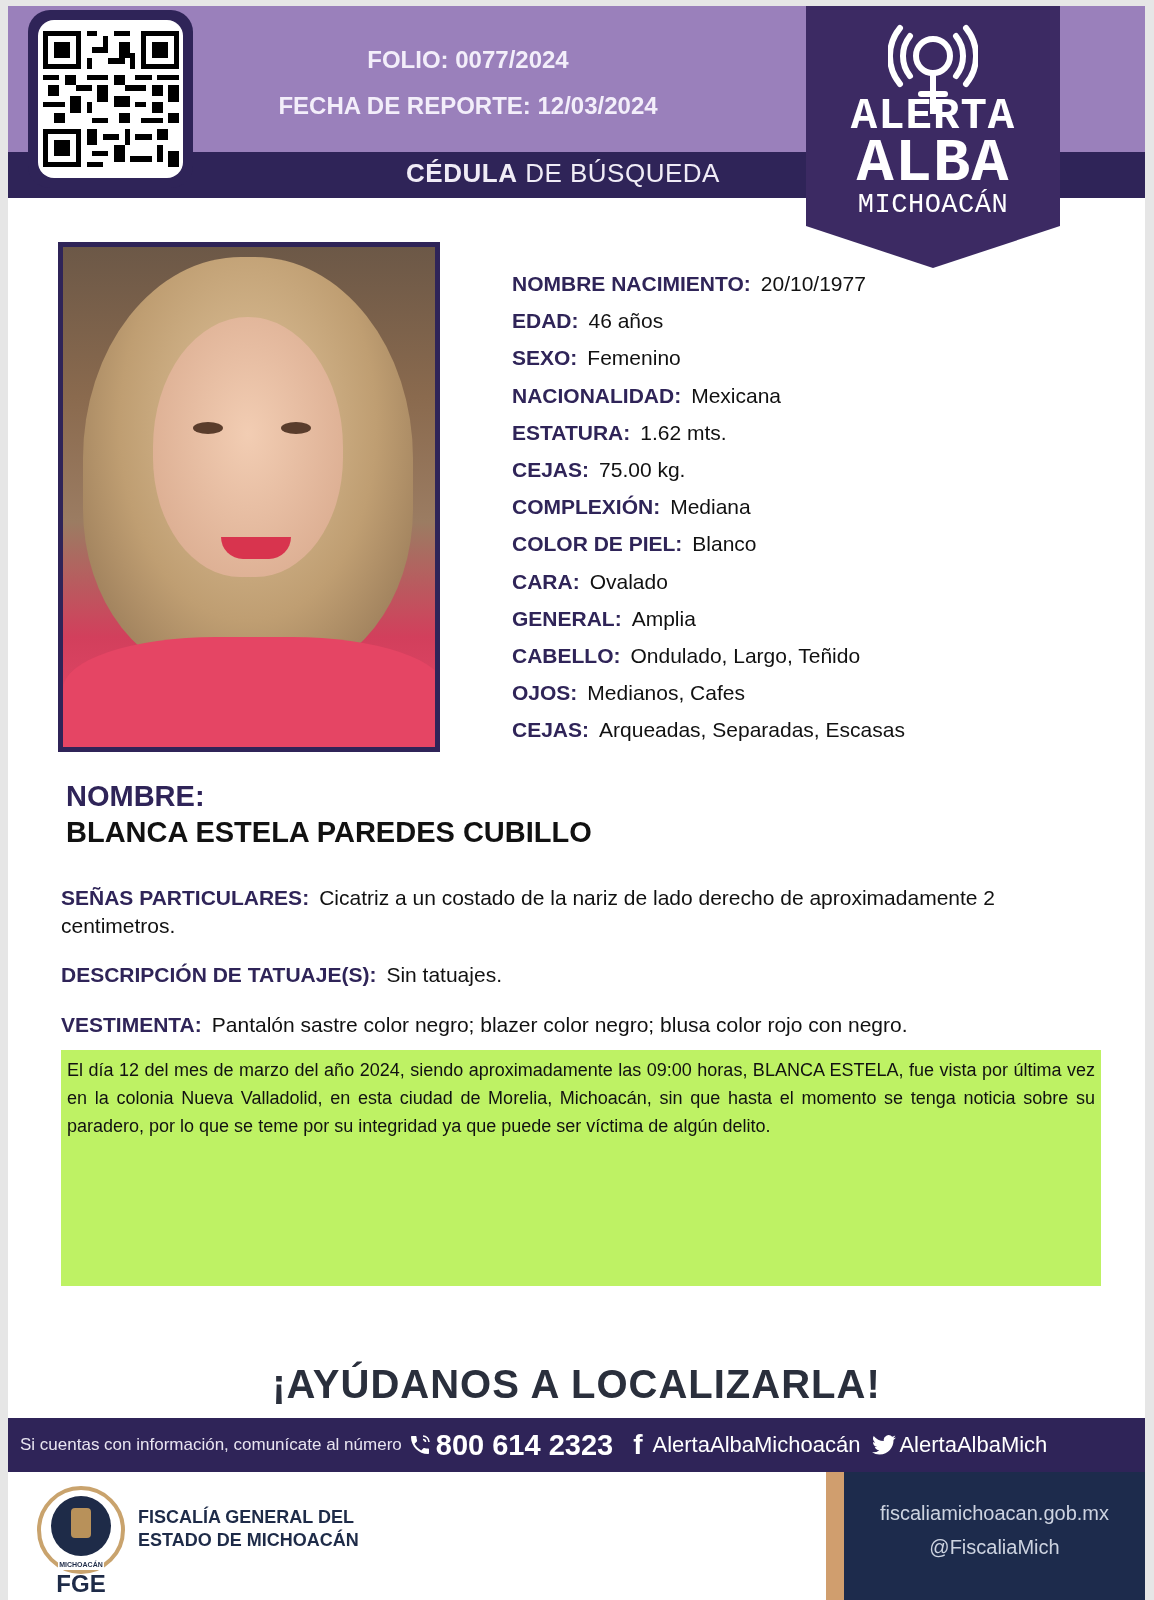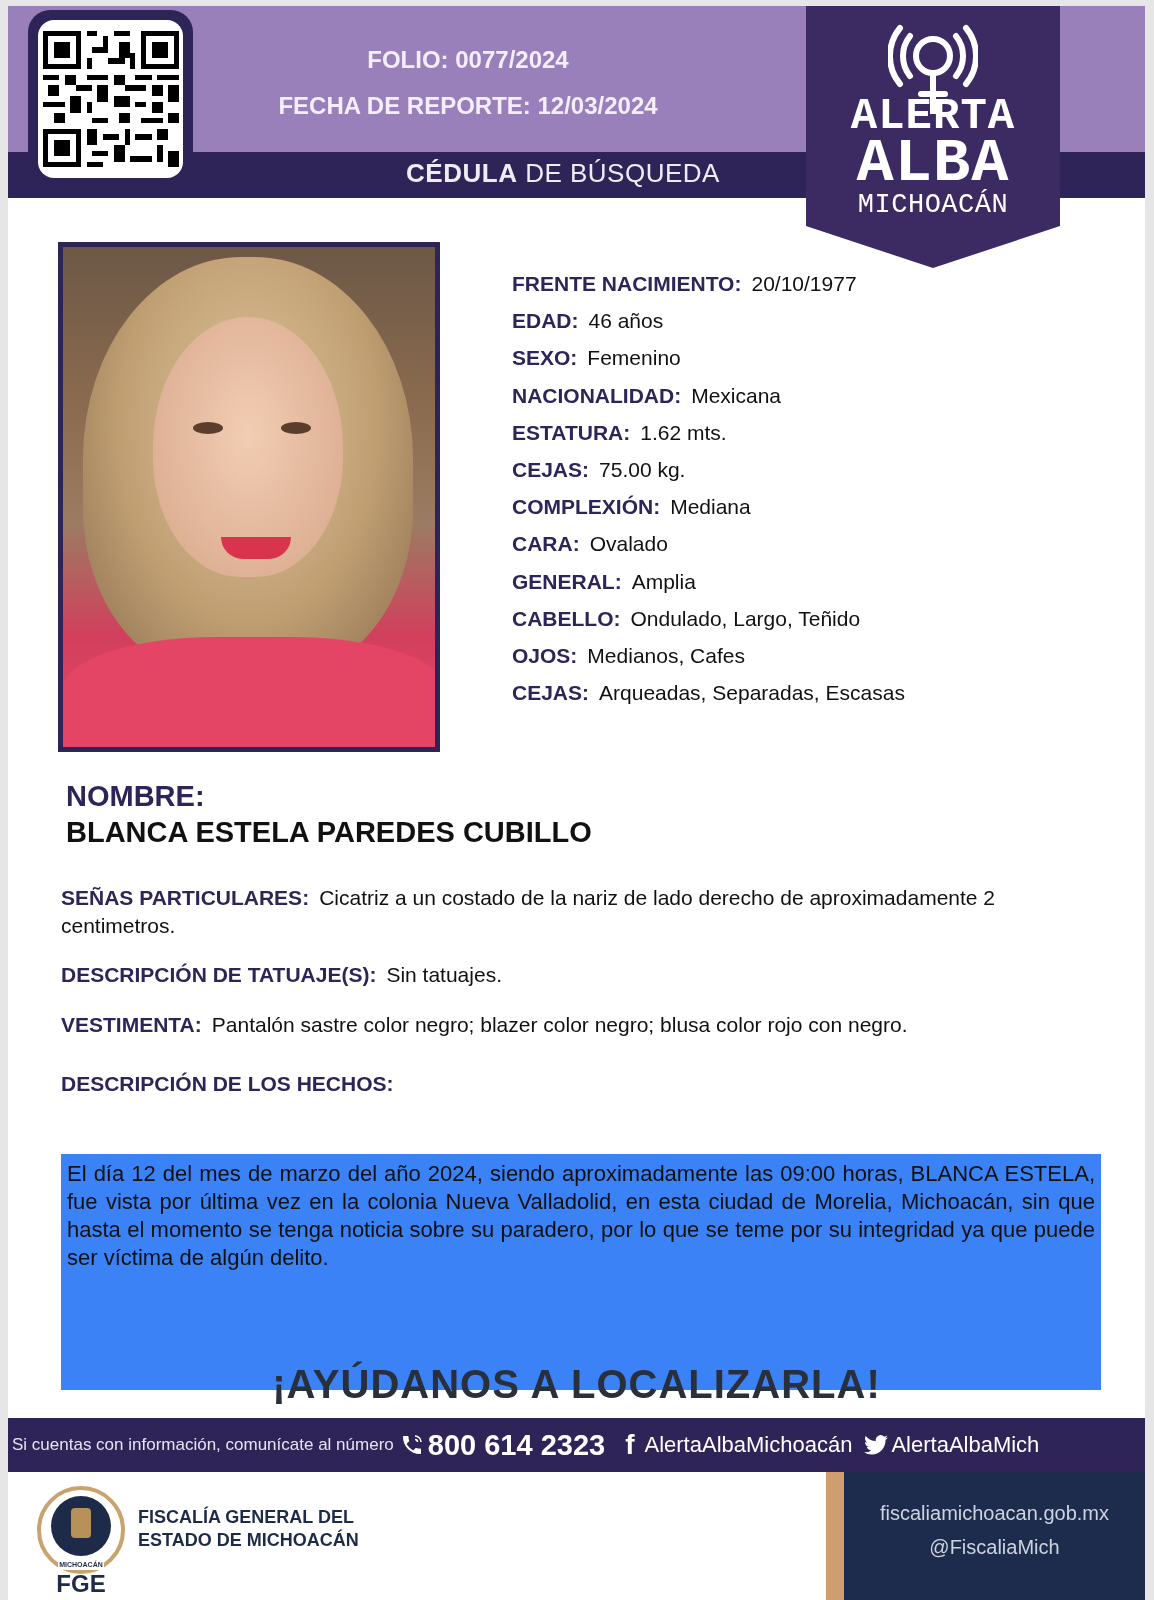--- a/index.html
+++ b/index.html
@@ -40,27 +40,27 @@
   .attr .k { color: #2f2458; font-weight: bold; margin-right: 10px; }
 
   
   .nombre-label { position: absolute; left: 58px; top: 774px; font-size: 29px; font-weight: bold; color: #2f2458; }
   .nombre-value { position: absolute; left: 58px; top: 810px; font-size: 29px; font-weight: bold; color: #111; }
 
   
   .desc { position: absolute; left: 53px; width: 1040px; font-size: 21px; color: #111; line-height: 28px; }
   .desc .k { color: #2f2458; font-weight: bold; margin-right: 10px; }
   .hechos-label { position: absolute; left: 53px; top: 1066px; font-size: 21px; color: #2f2458; font-weight: bold; }
-  .hechos-box { position: absolute; left: 53px; top: 1148px; width: 1040px; height: 236px; background: #3b82f6; padding: 6px 6px 0 6px;
-                font-size: 22px; line-height: 28px; text-align: justify; color: #111; }
+  .hechos-box { position: absolute; left: 53px; top: 1044px; width: 1040px; height: 236px; background: #bef264; padding: 6px 6px 0 6px;
+                font-size: 18px; line-height: 28px; text-align: justify; color: #111; }
 
   .cta { position: absolute; left: 0; top: 1356px; width: 1137px; text-align: center; font-size: 40px; font-weight: bold; color: #2a2f3c; letter-spacing: 1px; }
 
   
-  .band { position: absolute; left: 0; top: 1412px; width: 1137px; height: 54px; background: #2f2458; color: #fff; display: flex; align-items: center; padding-left: 4px; white-space: nowrap; }
+  .band { position: absolute; left: 0; top: 1412px; width: 1137px; height: 54px; background: #2f2458; color: #fff; display: flex; align-items: center; padding-left: 12px; white-space: nowrap; }
   .band .info { font-size: 17px; color: #e8e4f0; }
   .band .phone-ic { width: 24px; height: 24px; margin: 0 4px 0 6px; }
   .band .phone { font-size: 29px; font-weight: bold; }
   .band .fb { font-size: 28px; font-weight: bold; margin: 0 10px 0 20px; }
   .band .soc { font-size: 22px; }
   .band .tw { width: 24px; height: 22px; margin: 0 3px 0 12px; }
 
   
   .footer-logo { position: absolute; left: 28px; top: 1478px; width: 90px; height: 116px; }
   .footer-title { position: absolute; left: 130px; top: 1500px; font-size: 18px; font-weight: bold; color: #1e2b48; line-height: 23px; }
@@ -159,27 +159,28 @@
   <div class="photo">
     <div class="hair"></div>
     <div class="shirt"></div>
     <div class="face"></div>
     <div class="eye" style="left:130px;"></div>
     <div class="eye" style="left:218px;"></div>
     <div class="mouth"></div>
   </div>
 
   <div class="attrs">
-    <div class="attr"><span class="k">FRENTE NACIMIENTO:</span><span>20/10/1977</span></div>
+    <div class="attr"><span class="k">NOMBRE NACIMIENTO:</span><span>20/10/1977</span></div>
     <div class="attr"><span class="k">EDAD:</span><span>46 años</span></div>
     <div class="attr"><span class="k">SEXO:</span><span>Femenino</span></div>
     <div class="attr"><span class="k">NACIONALIDAD:</span><span>Mexicana</span></div>
     <div class="attr"><span class="k">ESTATURA:</span><span>1.62 mts.</span></div>
     <div class="attr"><span class="k">CEJAS:</span><span>75.00 kg.</span></div>
     <div class="attr"><span class="k">COMPLEXIÓN:</span><span>Mediana</span></div>
+    <div class="attr"><span class="k">COLOR DE PIEL:</span><span>Blanco</span></div>
     <div class="attr"><span class="k">CARA:</span><span>Ovalado</span></div>
     <div class="attr"><span class="k">GENERAL:</span><span>Amplia</span></div>
     <div class="attr"><span class="k">CABELLO:</span><span>Ondulado, Largo, Teñido</span></div>
     <div class="attr"><span class="k">OJOS:</span><span>Medianos, Cafes</span></div>
     <div class="attr"><span class="k">CEJAS:</span><span>Arqueadas, Separadas, Escasas</span></div>
   </div>
 
   <div class="nombre-label">NOMBRE:</div>
   <div class="nombre-value">BLANCA ESTELA PAREDES CUBILLO</div>
 

